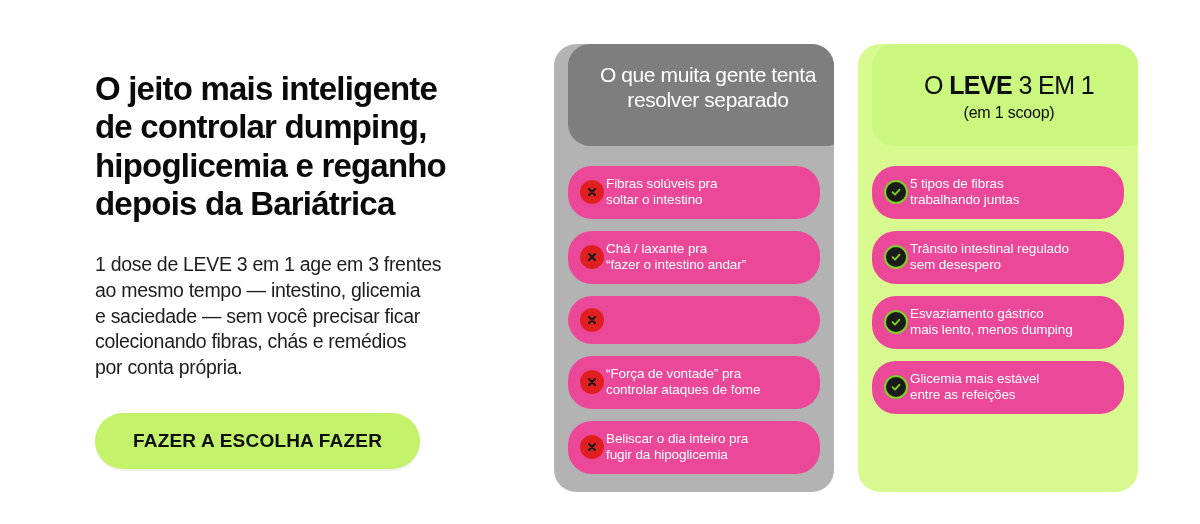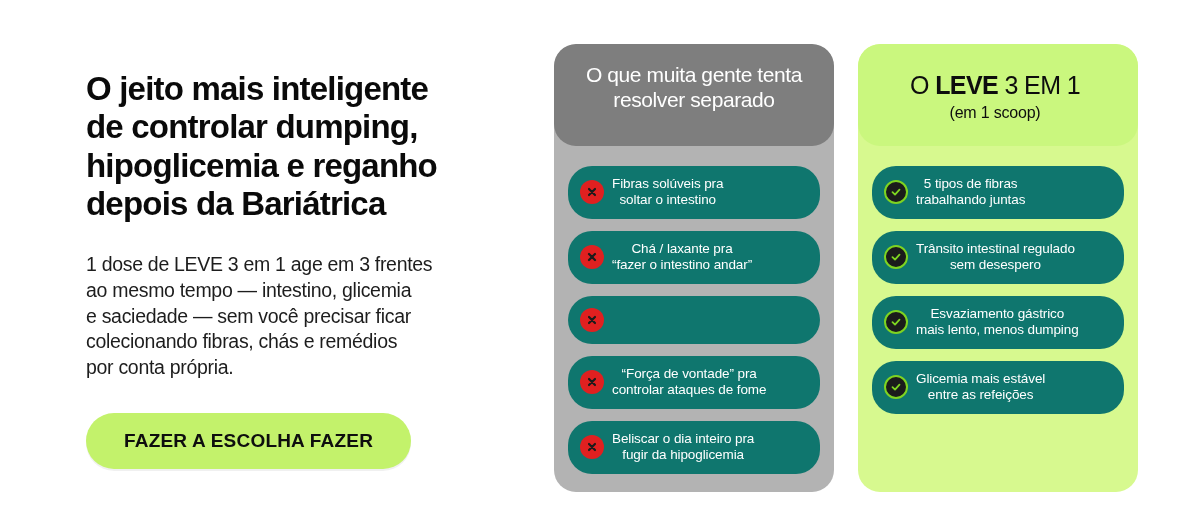--- a/index.html
+++ b/index.html
@@ -15,21 +15,21 @@
     width: 1200px;
     height: 524px;
     background: #ffffff;
     border-radius: 28px;
     overflow: hidden;
   }
 
   
   .left {
     position: absolute;
-    left: 86px;
+    left: 95px;
     top: 70px;
     width: 420px;
   }
   .headline {
     font-size: 33px;
     line-height: 1.16;
     font-weight: 700;
     letter-spacing: -0.8px;
     color: #0a0a0a;
     white-space: pre-line;
@@ -77,20 +77,21 @@
     overflow: hidden;
   }
   .panel-problem { background: #b3b3b3; }
   .panel-solution { background: #d7f98f; }
 
   .panel-head {
     width: 100%;
     border-radius: 22px;
     padding: 18px 16px 16px 16px;
     text-align: center;
+    margin-left: 14px;
   }
   .head-problem {
     background: #7e7e7e;
     color: #ffffff;
     font-size: 21px;
     line-height: 1.2;
     font-weight: 500;
     letter-spacing: -0.4px;
     white-space: pre-line;
     height: 102px;
@@ -120,26 +121,25 @@
 
   .items {
     padding: 20px 14px 0 14px;
     display: flex;
     flex-direction: column;
     gap: 12px;
   }
   .item {
     display: flex;
     align-items: center;
-    gap: 8px;
-    background: #0f766e;
+    gap: 2px;
+    background: #ec4899;
     border-radius: 24px;
     padding: 10px 14px 10px 12px;
     min-height: 48px;
-    text-align: center;
   }
   .badge {
     flex: 0 0 auto;
     width: 24px;
     height: 24px;
     border-radius: 50%;
     display: flex;
     align-items: center;
     justify-content: center;
     font-size: 14px;

